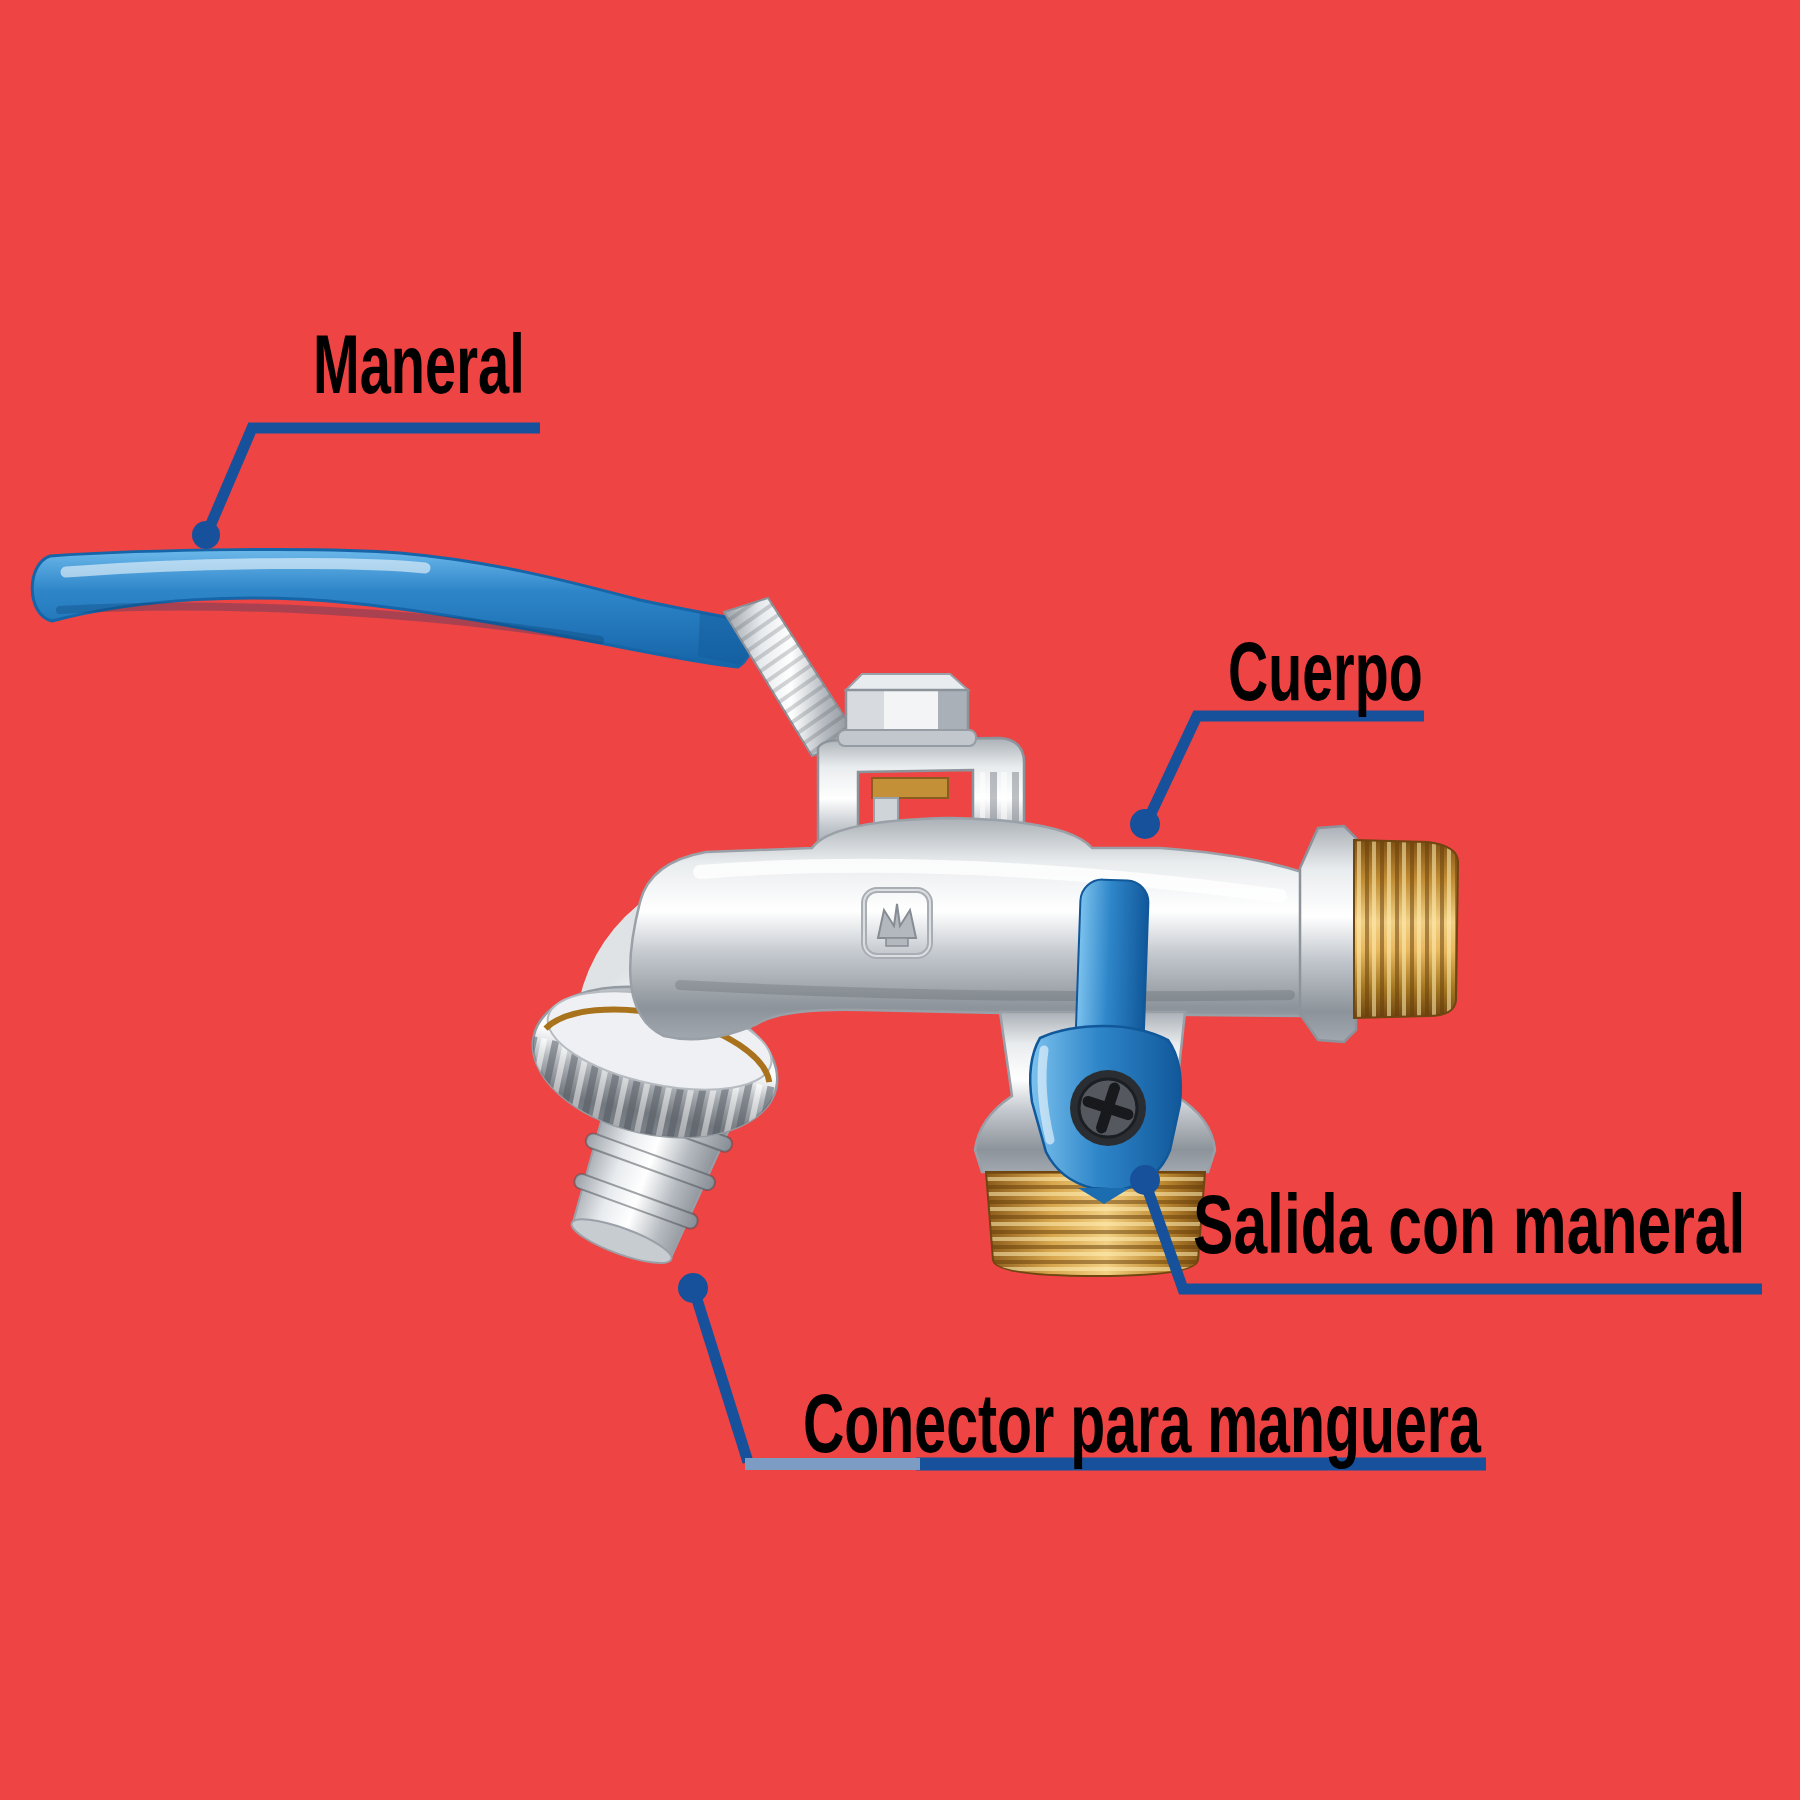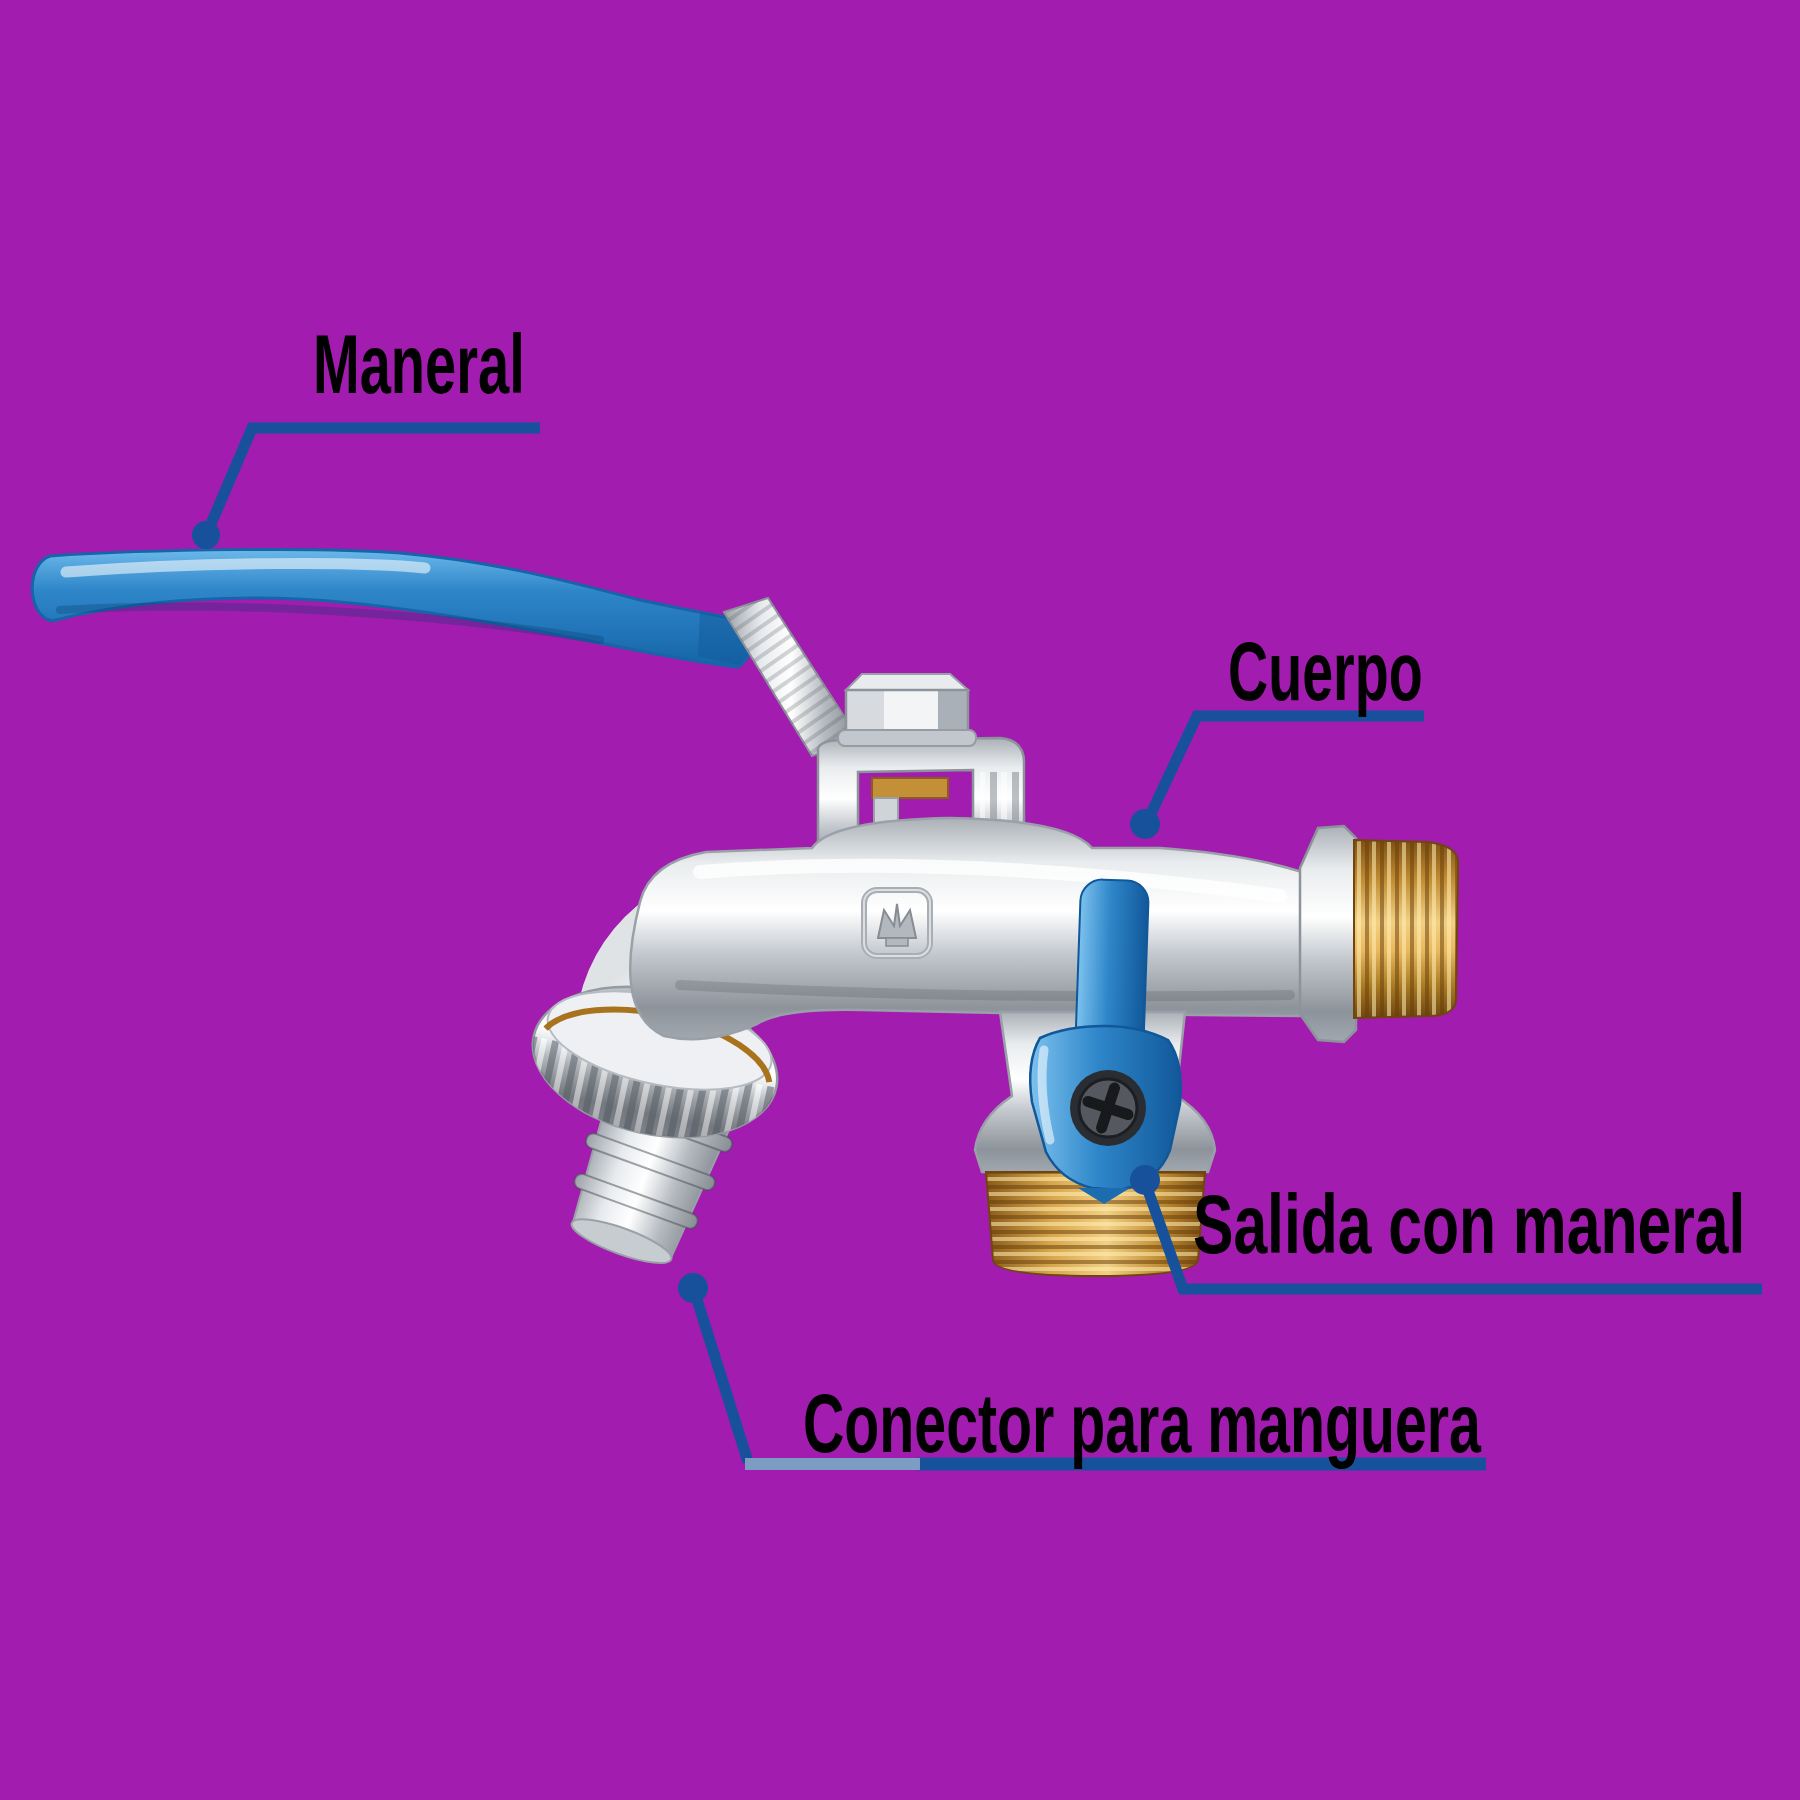--- a/index.html
+++ b/index.html
@@ -1,19 +1,19 @@
 <!DOCTYPE html>
 <html><head>
 <meta charset="utf-8">
 <style>
   html,body{margin:0;padding:0;background:#fff;}
   .canvas{
     position:relative;
     width:1800px;height:1800px;
-    background:#a21caf;
+    background:#ef4444;
     overflow:hidden;
     font-family:"Liberation Sans", sans-serif;
   }
   .layer{position:absolute;left:0;top:0;width:1800px;height:1800px;}
   .callout-label{
     position:absolute;
     font-weight:700;
     font-size:83px;
     line-height:1;
     white-space:nowrap;

